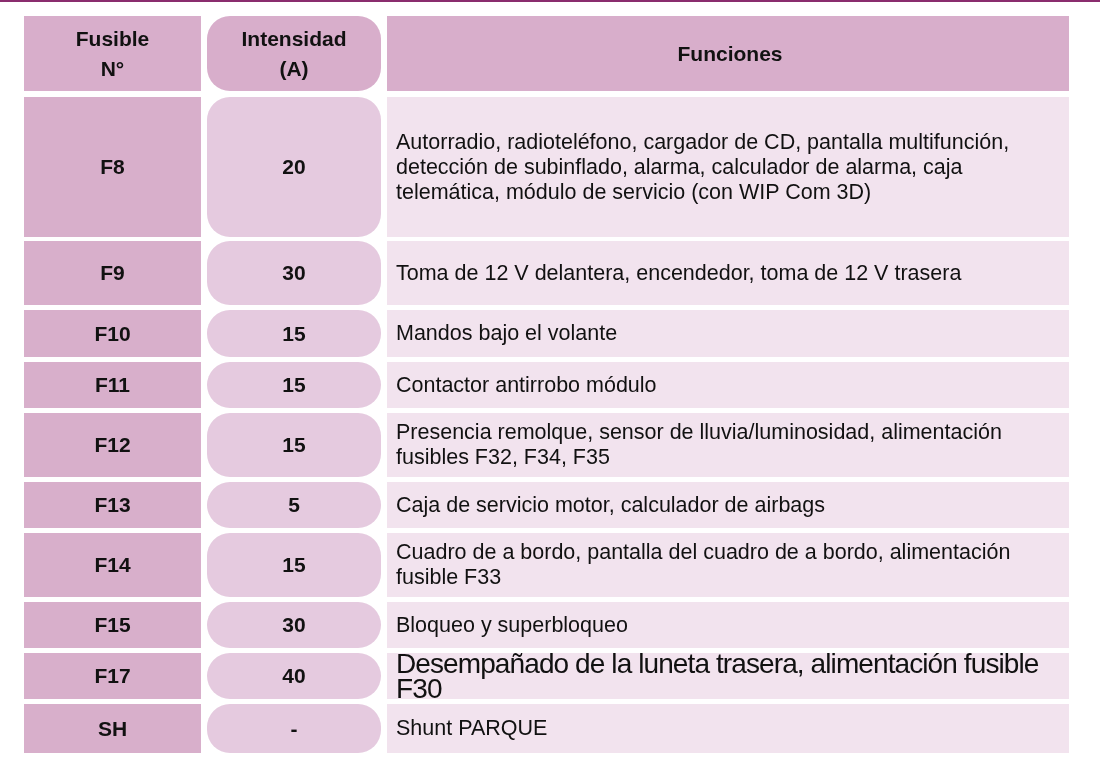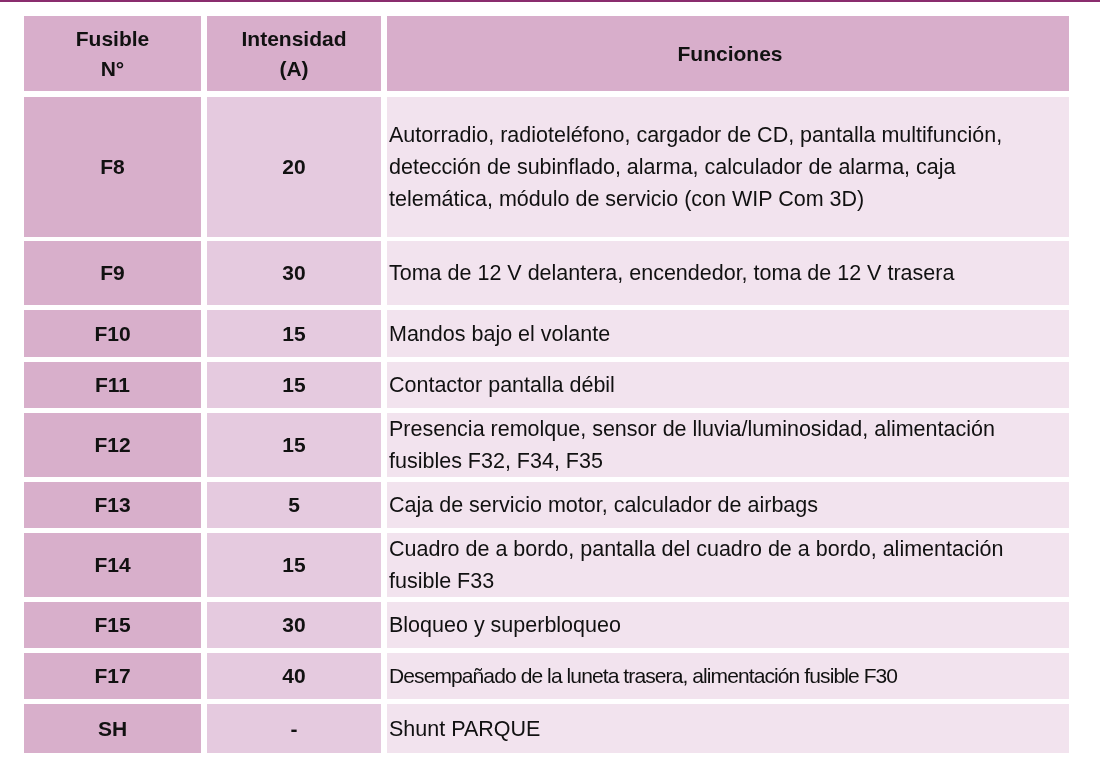--- a/index.html
+++ b/index.html
@@ -5,28 +5,28 @@
     html, body { margin: 0; padding: 0; }
     body {
       width: 1100px; height: 780px; background: #ffffff; position: relative;
       font-family: "Liberation Sans", "DejaVu Sans", sans-serif; overflow: hidden;
     }
     .top-rule { position: absolute; left: 0; top: 0; width: 1100px; height: 2px; background: #8a2d6e; }
     .fuse-table { position: absolute; left: 24px; top: 16px; width: 1045px; }
     .row { position: absolute; left: 0; display: flex; }
     .cell { position: absolute; top: 0; bottom: 0; box-sizing: border-box; display: flex; align-items: center; color: #111; }
     .c1 { left: 0; width: 177px; justify-content: center; text-align: center; font-weight: bold; font-size: 21px; }
-    .c2 { left: 183px; width: 174px; justify-content: center; text-align: center; font-weight: bold; font-size: 21px; }
-    .c3 { left: 363px; width: 682px; padding-left: 2px; font-size: 21.5px; line-height: 32px; }
+    .c2 { left: 183px; width: 174px; justify-content: center; text-align: center; font-weight: bold; font-size: 21px; border-radius: 23px; }
+    .c3 { left: 363px; width: 682px; padding-left: 9px; font-size: 21.5px; line-height: 25px; }
     .hdr .cell { background: #d8aecb; font-size: 21px; line-height: 30px; font-weight: bold; justify-content: center; }
     .hdr .c3 { justify-content: center; padding-left: 4px; }
     .body .c1 { background: #d8afcb; }
     .body .c2 { background: #e5cadf; }
     .body .c3 { background: #f2e3ee; }
-    .condensed { letter-spacing: -0.9px; font-size: 21px; }
+    .condensed { letter-spacing: -0.9px; font-size: 28px; }
   </style>
 </head>
 <body>
 
 <div class="top-rule"></div>
 
 <div class="fuse-table">
   <div class="row hdr" style="top:0;height:75px;width:1045px;">
     <div class="cell c1">
       <div>
@@ -54,21 +54,21 @@
     <div class="cell c3" style="padding-right:70px;">Toma de 12 V delantera, encendedor, toma de 12 V trasera</div>
   </div>
   <div class="row body" style="top:294px;height:47px;width:1045px;">
     <div class="cell c1">F10</div>
     <div class="cell c2">15</div>
     <div class="cell c3">Mandos bajo el volante</div>
   </div>
   <div class="row body" style="top:346px;height:46px;width:1045px;">
     <div class="cell c1">F11</div>
     <div class="cell c2">15</div>
-    <div class="cell c3">Contactor pantalla débil</div>
+    <div class="cell c3">Contactor antirrobo módulo</div>
   </div>
   <div class="row body" style="top:397px;height:64px;width:1045px;">
     <div class="cell c1">F12</div>
     <div class="cell c2">15</div>
     <div class="cell c3" style="padding-right:8px;">Presencia remolque, sensor de lluvia/luminosidad, alimentación fusibles F32, F34, F35</div>
   </div>
   <div class="row body" style="top:466px;height:46px;width:864px;">
     <div class="cell c1">F13</div>
     <div class="cell c2">5</div>
     <div class="cell c3">Caja de servicio motor, calculador de airbags</div>

